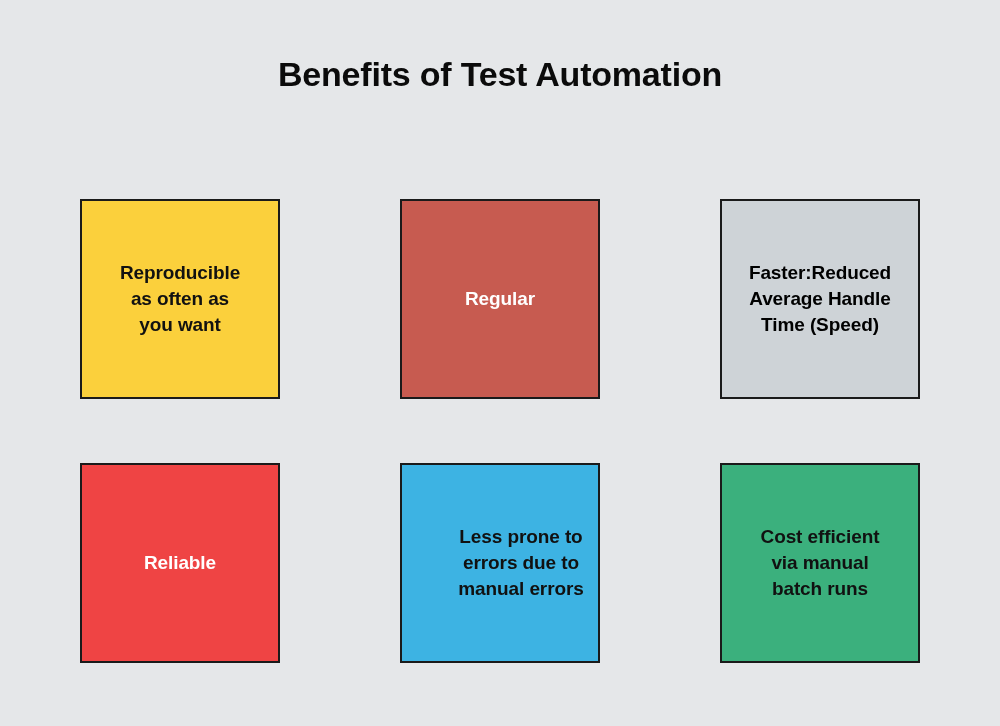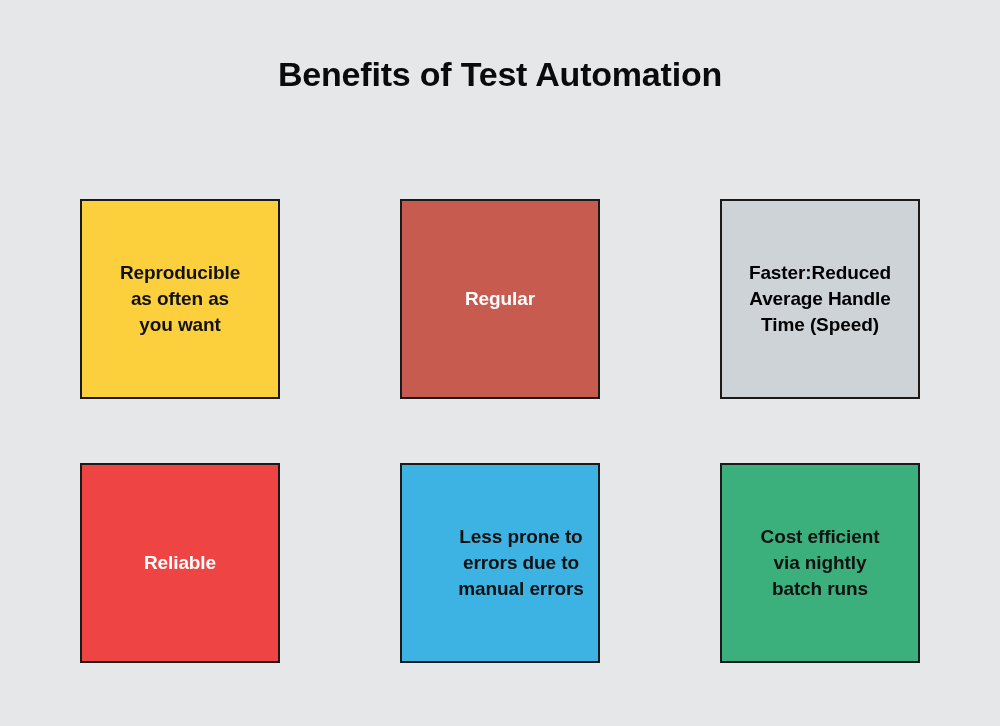--- a/index.html
+++ b/index.html
@@ -95,18 +95,18 @@
     </div>
 
     <div class="card" style="background: rgb(61, 179, 227); border-color: rgb(26, 26, 26);">
       <div class="card-label dark-text" style="color: rgb(17, 17, 17); margin-left: 42px;">Less prone to
 errors due to
 manual errors</div>
     </div>
 
     <div class="card" style="background: rgb(59, 176, 125); border-color: rgb(26, 26, 26);">
       <div class="card-label dark-text" style="color: rgb(17, 17, 17);">Cost efficient
-via nightly
+via manual
 batch runs</div>
     </div>
 
   </div>
 </div>
 
 </body></html>

